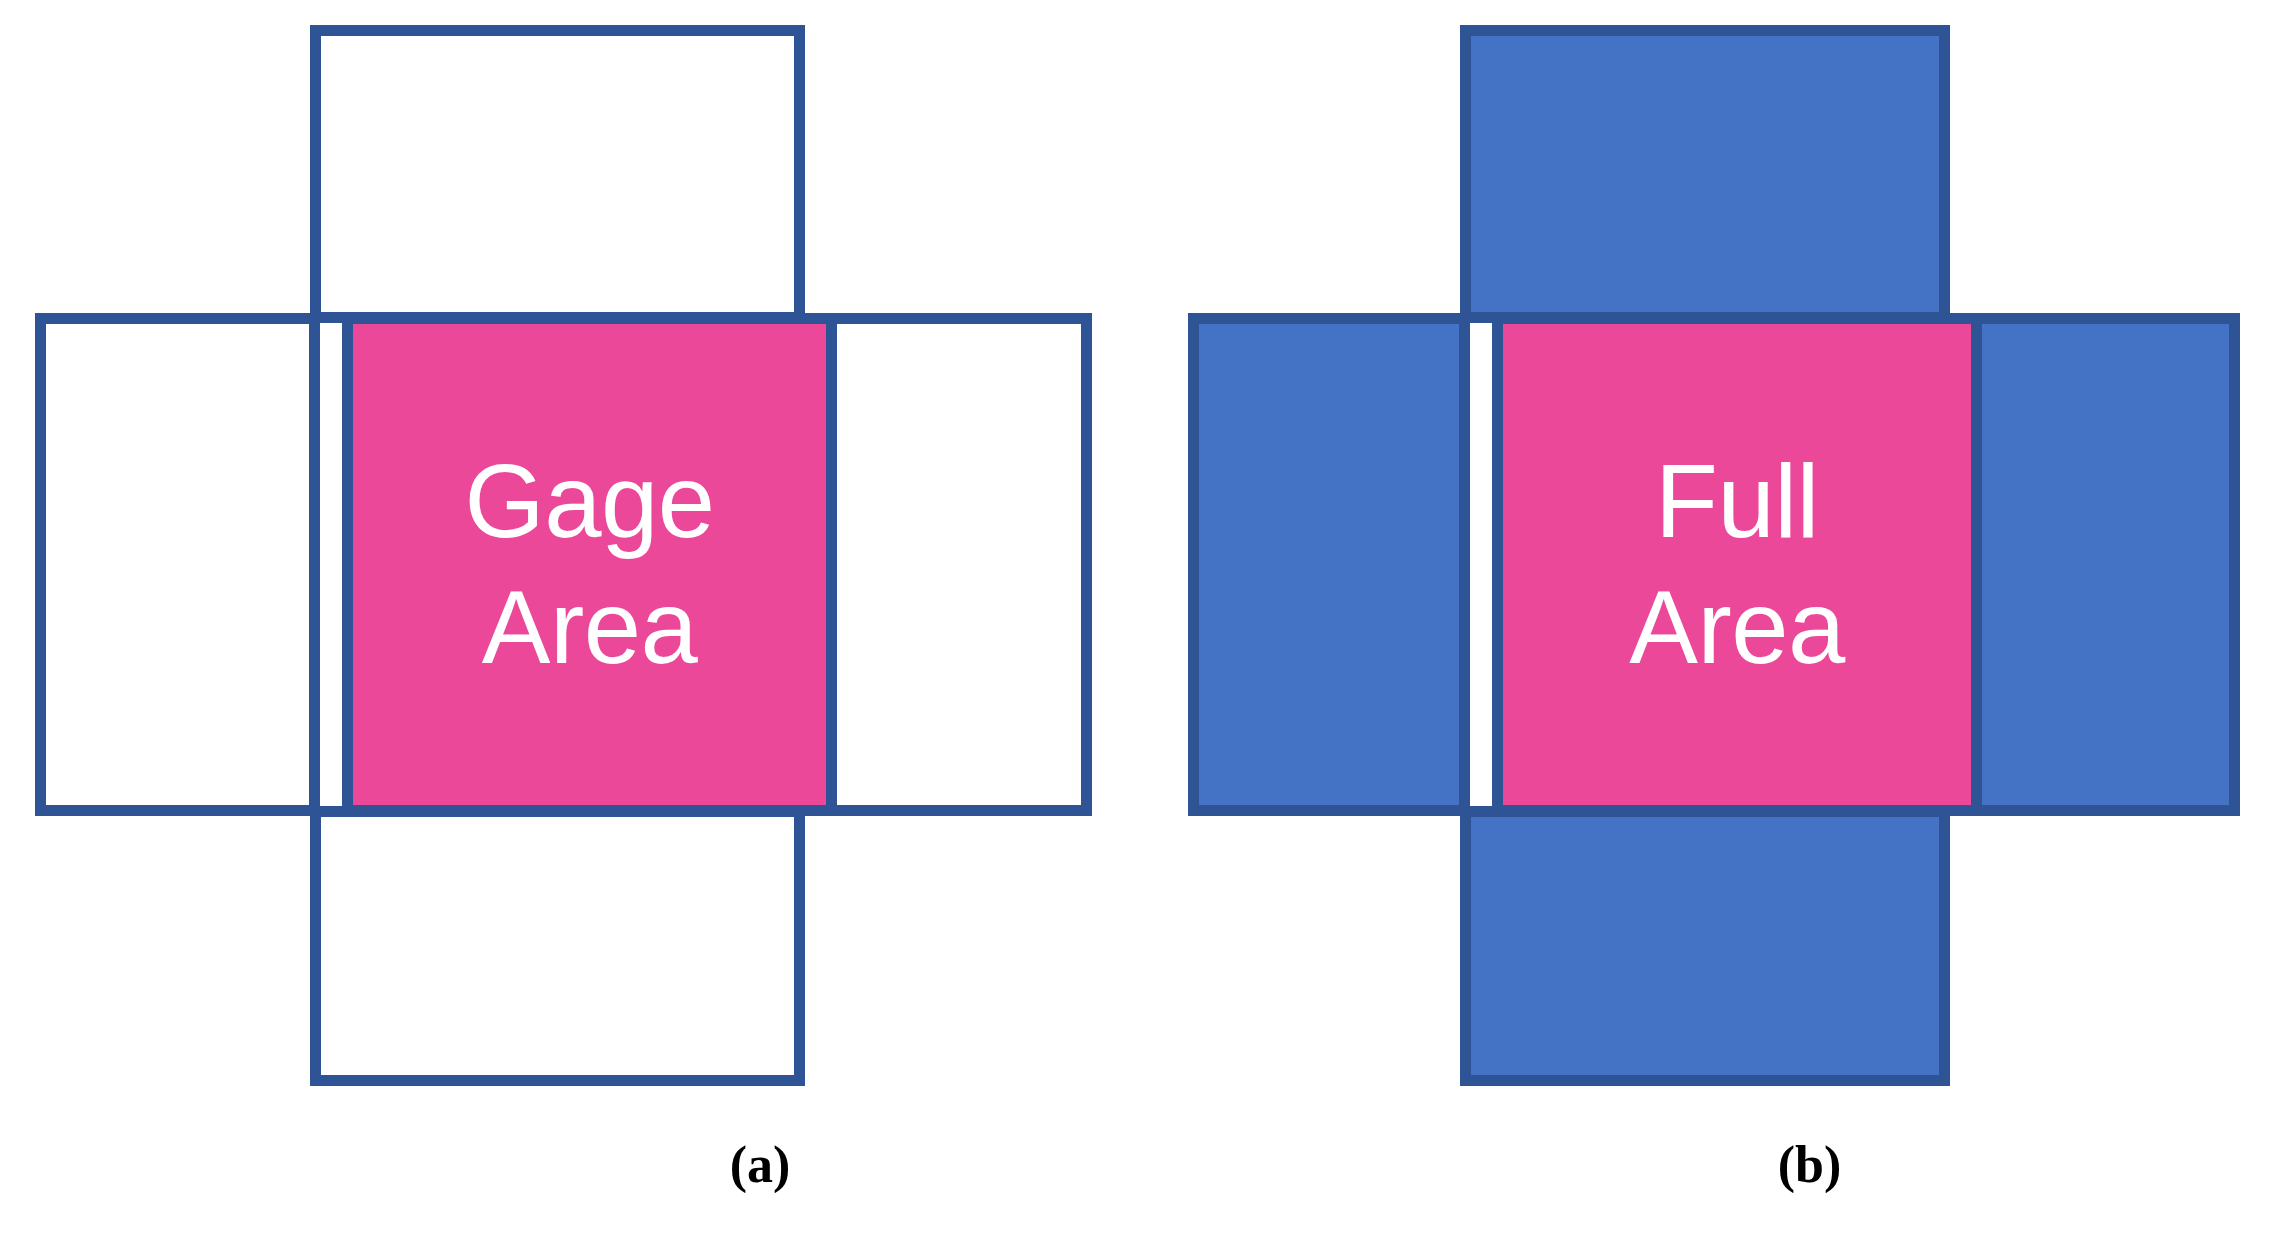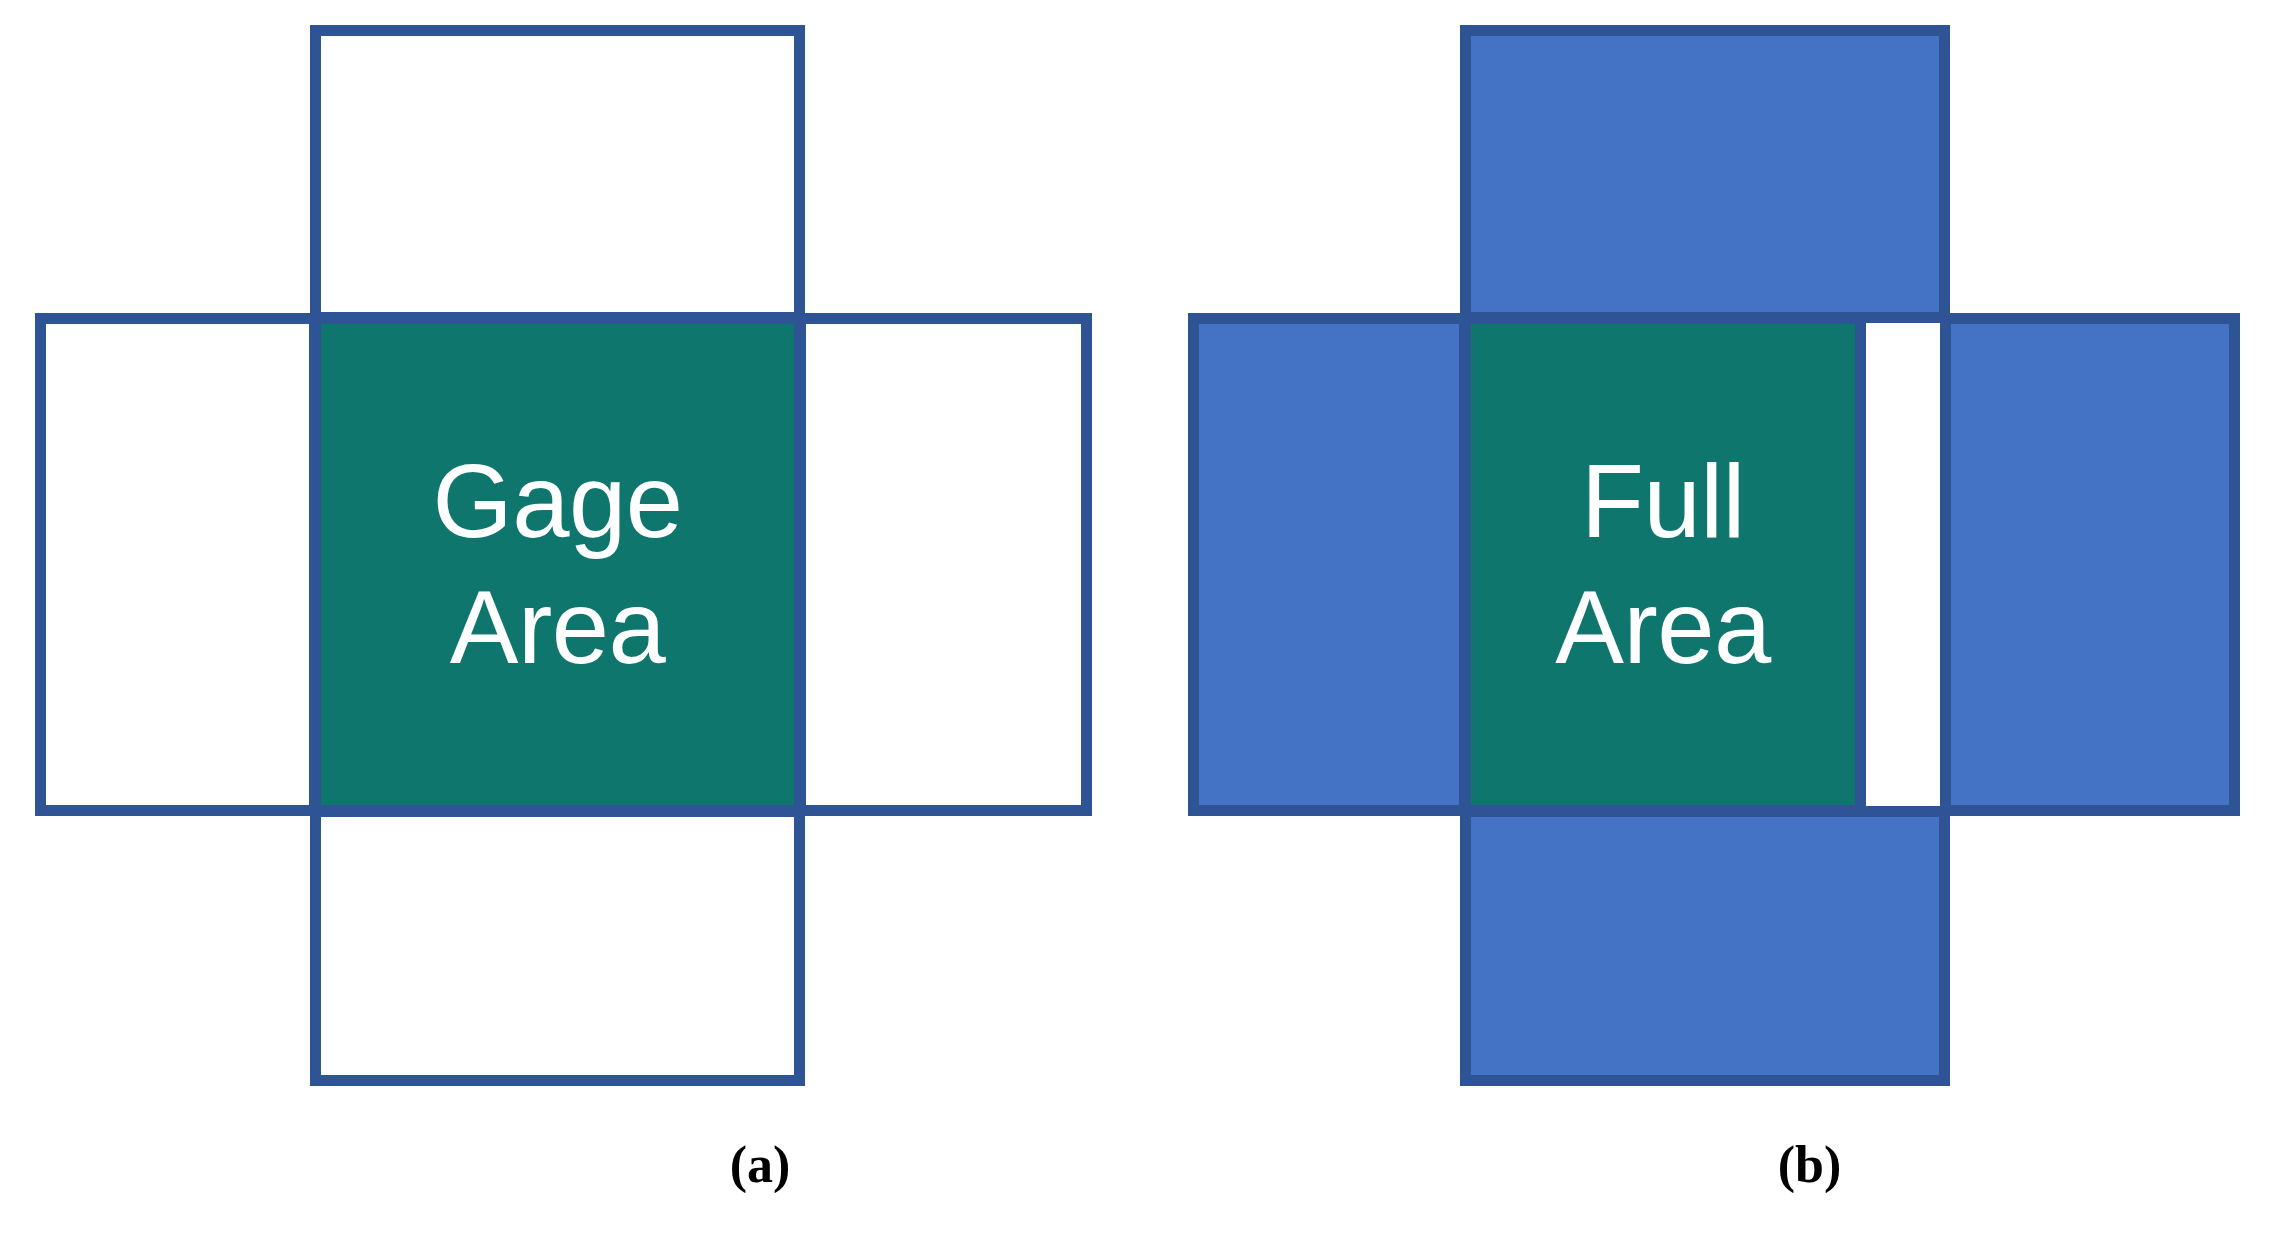--- a/index.html
+++ b/index.html
@@ -49,28 +49,28 @@
   
   #panel-a .cell-top    { left: 310px; top: 25px;  width: 495px; height: 298px; }
   #panel-a .cell-left   { left: 35px;  top: 313px; width: 285px; height: 503px; }
   #panel-a .cell-center { left: 310px; top: 313px; width: 495px; height: 503px; }
   #panel-a .cell-right  { left: 795px; top: 313px; width: 297px; height: 503px; }
   #panel-a .cell-bottom { left: 310px; top: 806px; width: 495px; height: 280px; }
 
   
   #panel-b .cell-top    { left: 320px; top: 25px;  width: 490px; height: 298px; }
   #panel-b .cell-left   { left: 48px;  top: 313px; width: 282px; height: 503px; }
-  #panel-b .cell-center { left: 320px; top: 313px; width: 406px; height: 503px; }
+  #panel-b .cell-center { left: 320px; top: 313px; width: 490px; height: 503px; }
   #panel-b .cell-right  { left: 800px; top: 313px; width: 300px; height: 503px; }
   #panel-b .cell-bottom { left: 320px; top: 806px; width: 490px; height: 280px; }
 
   
   .fill-white  { background: #ffffff; }
   .fill-mid    { background: #4472C4; }
-  .fill-light  { background: #0f766e; }
+  .fill-light  { background: #ec4899; margin-left: 32px; }
 
   .cell-center {
     display: flex;
     flex-direction: column;
     align-items: center;
     justify-content: center;
     z-index: 3;
   }
 
   .cell-top    { z-index: 2; }

